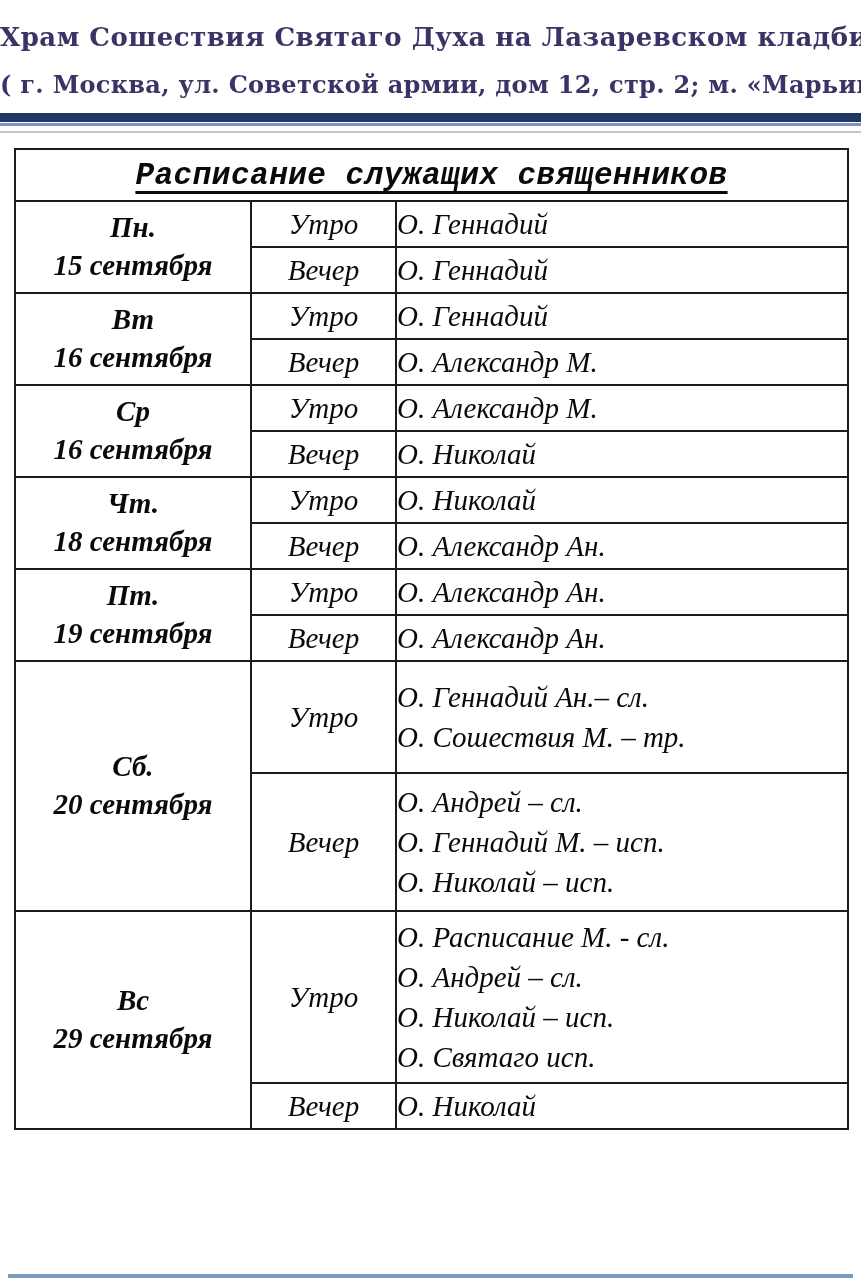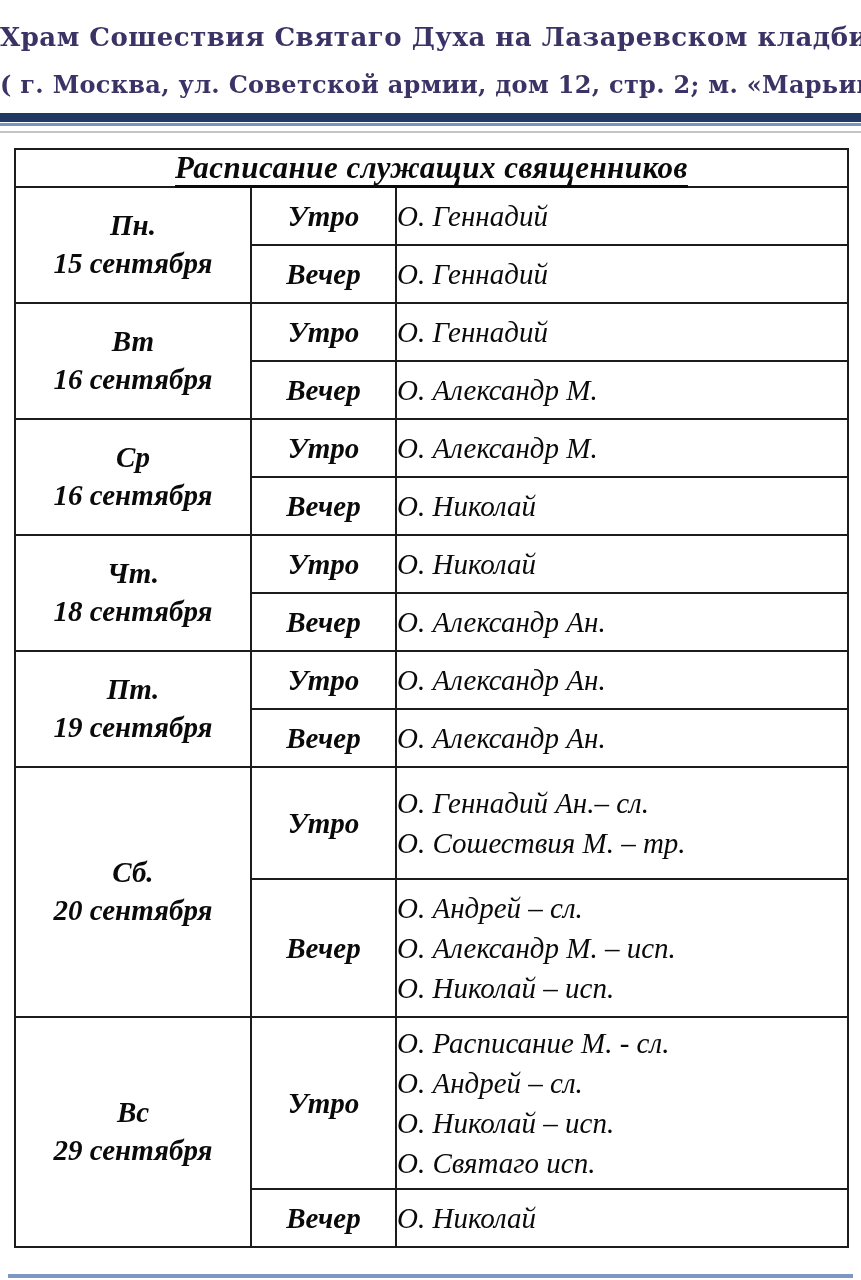--- a/index.html
+++ b/index.html
@@ -61,32 +61,32 @@
     letter-spacing:0.5px;
   }
   td.day{
     text-align:center;
     font-weight:bold;font-style:italic;
     font-size:29px;
     line-height:1.3;
   }
   td.time{
     text-align:center;
-    font-weight:bold;font-style:italic;
+    font-weight:normal;font-style:italic;
     font-size:29px;
     margin-left:20px;
   }
   td.priest{
     font-weight:normal;font-style:italic;
     font-size:29px;
     padding-left:22px;
     line-height:1.38;
   }
-  tr.h50{height:38px;}
-  tr.h58{height:58px;}
+  tr.h50{height:52px;font-family:Liberation Mono, monospace;}
+  tr.h58{height:46px;}
   tr.h112{height:112px;}
   tr.h138{height:138px;}
   tr.h172{height:172px;}
   
   .bottom-line{
     position:absolute;
     left:8px;right:8px;bottom:2px;
     height:4px;
     background:#7e97c0;
   }
@@ -212,21 +212,21 @@
       <td class="time">Утро</td>
       <td class="priest">
         <div>О. Геннадий Ан.– сл.</div>
         <div>О. Сошествия М. – тр.</div>
       </td>
     </tr>
     <tr class="h138">
       <td class="time">Вечер</td>
       <td class="priest">
         <div>О. Андрей – сл.</div>
-        <div>О. Александр М. – исп.</div>
+        <div>О. Геннадий М. – исп.</div>
         <div>О. Николай – исп.</div>
       </td>
     </tr>
 
     <tr class="h172">
       <td class="day" rowspan="2">
         <div>Вс</div>
         <div>29 сентября</div>
       </td>
       <td class="time">Утро</td>

